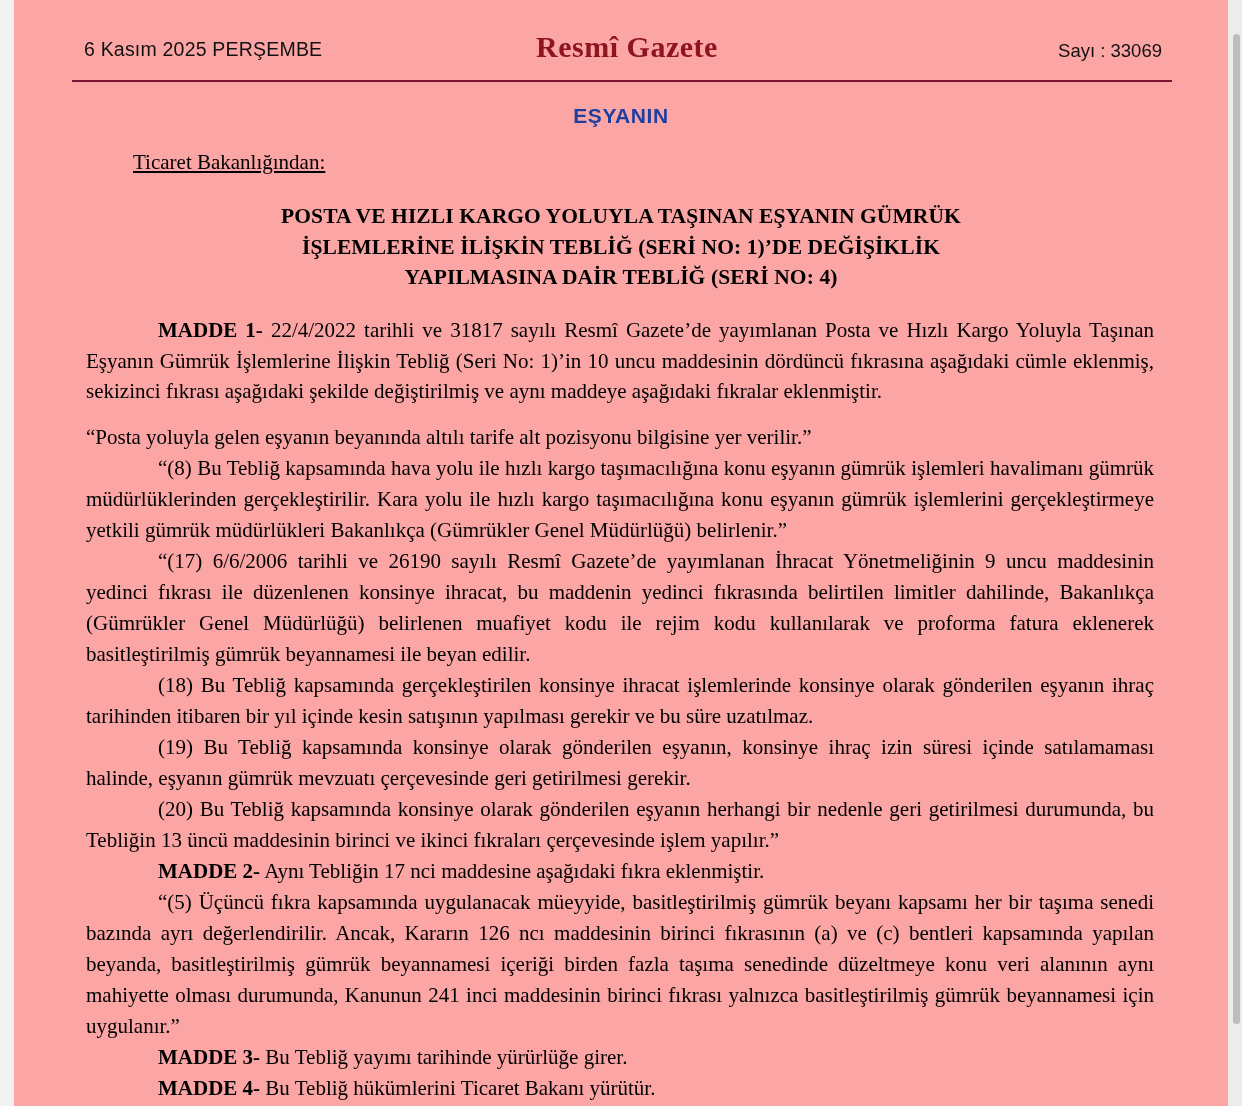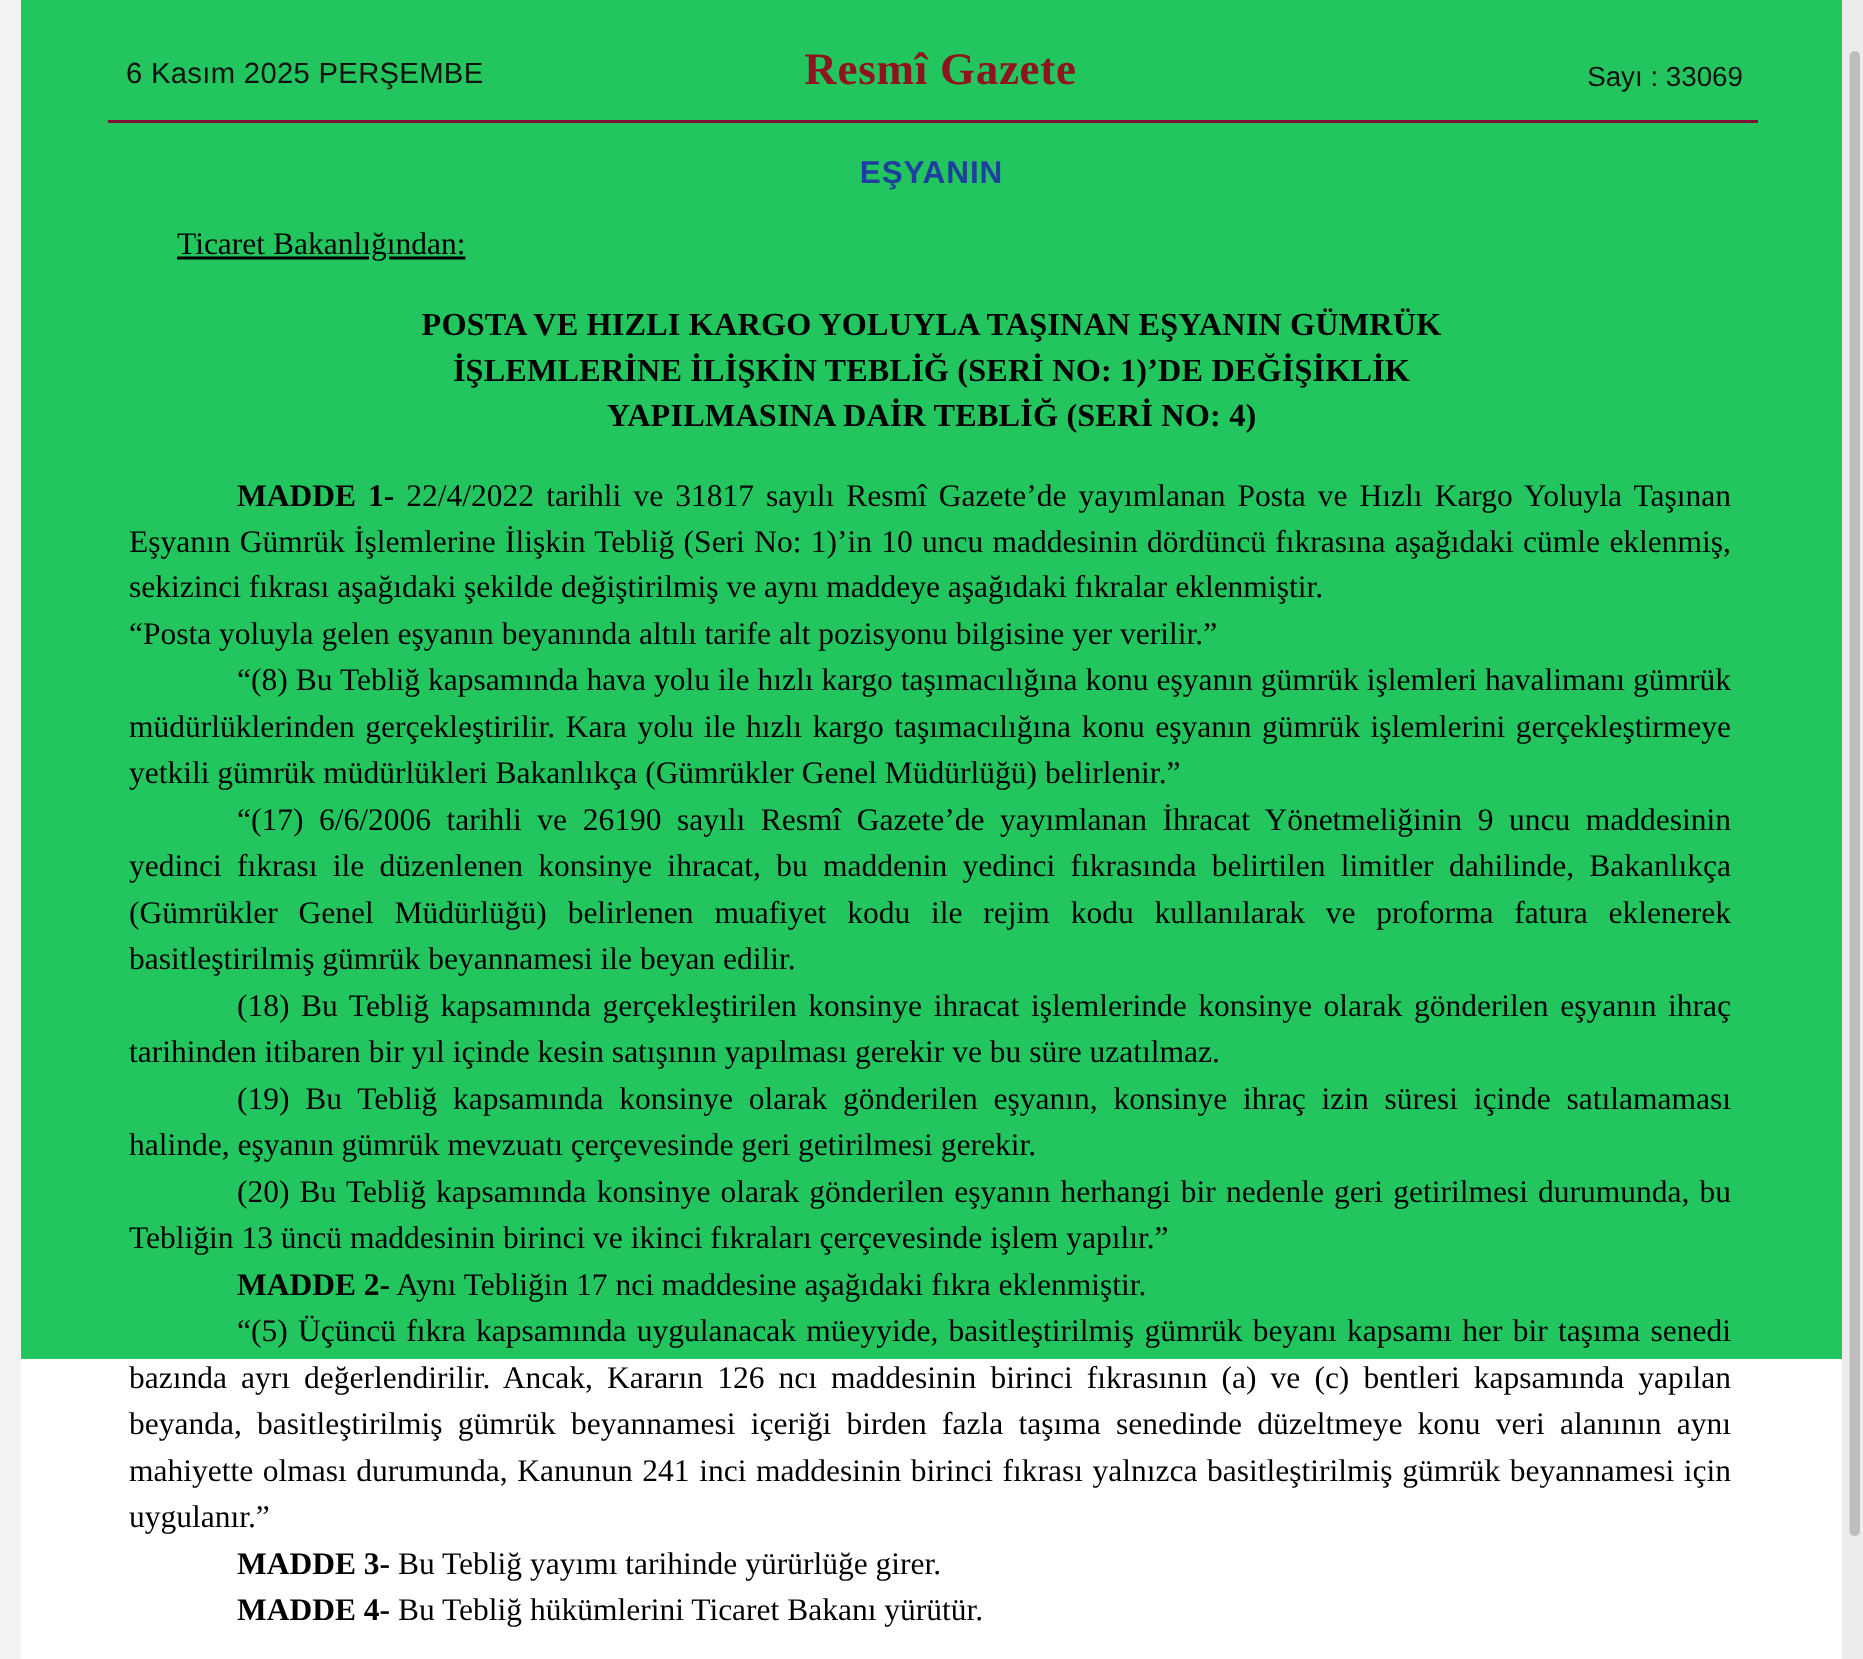--- a/index.html
+++ b/index.html
@@ -14,22 +14,22 @@
     color: #000000;
     position: relative;
     overflow: hidden;
   }
 
   .page {
     position: absolute;
     left: 0;
     top: 0;
     width: 1242px;
-    height: 906px;
-    background: #22c55e;
+    height: 1106px;
+    background: #fca5a5;
     box-sizing: border-box;
   }
 
   
   .edge-strip {
     position: absolute;
     top: 0;
     width: 14px;
     height: 1106px;
     background: #f2f2f2;
@@ -104,21 +104,21 @@
     font-family: "Liberation Sans", sans-serif;
     font-weight: bold;
     font-size: 21px;
     color: #1f3fa0;
     letter-spacing: 0.6px;
   }
 
   
   .issuer {
     margin-top: 22px;
-    margin-left: 56px;
+    margin-left: 71px;
     font-size: 21px;
     text-decoration: underline;
     text-underline-offset: 2px;
   }
 
   
   .doc-title {
     margin-top: 26px;
     text-align: center;
     font-weight: bold;
@@ -135,21 +135,21 @@
     padding: 0 26px 0 24px;
     font-size: 21px;
     line-height: 1.475;
   }
   .para {
     text-align: justify;
     text-justify: inter-word;
     margin: 0;
   }
   .para.indent { text-indent: 72px; }
-  .para.noindent { text-indent: 0; }
+  .para.noindent { text-indent: 0; margin-top: 15px; }
   .lead { font-weight: bold; }
 </style>
 </head>
 <body>
 
 <div class="page">
 
   <div class="edge-strip left"></div>
   <div class="edge-strip right">
     <div class="scroll-thumb"></div>

